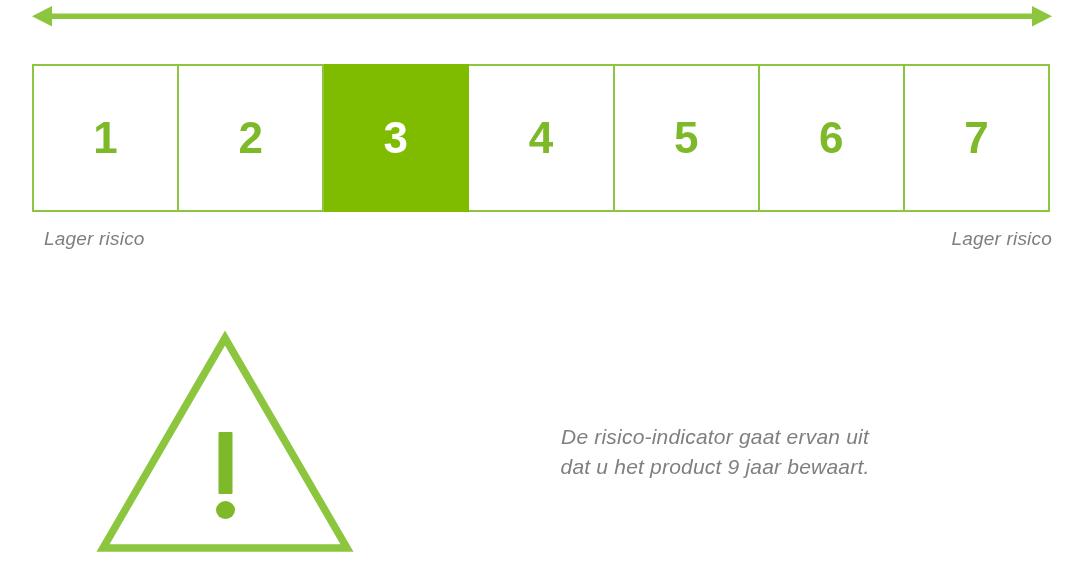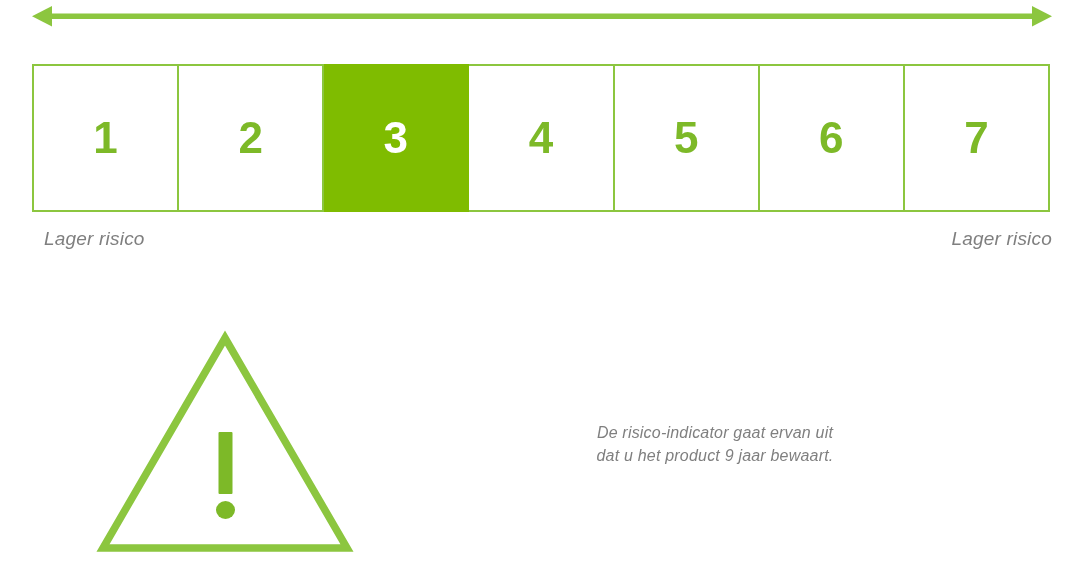--- a/index.html
+++ b/index.html
@@ -91,21 +91,21 @@
   }
   .warning-wrap svg { display: block; }
 
   
   .note {
     position: absolute;
     left: 480px;
     top: 422px;
     width: 470px;
     text-align: center;
-    font-size: 16px;
+    font-size: 21px;
     font-style: italic;
     color: #7f7f7f;
     line-height: 1.42;
     letter-spacing: 0.2px;
   }
   .note .line { display: block; white-space: nowrap; }
 </style>
 </head>
 <body>
 

